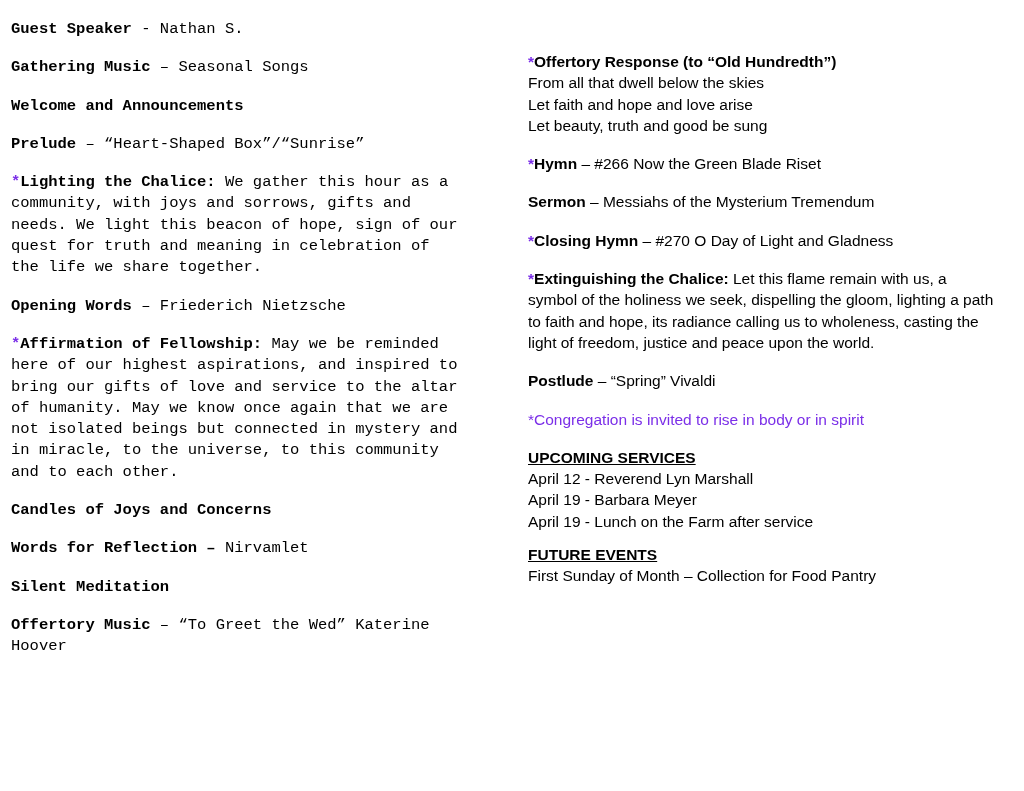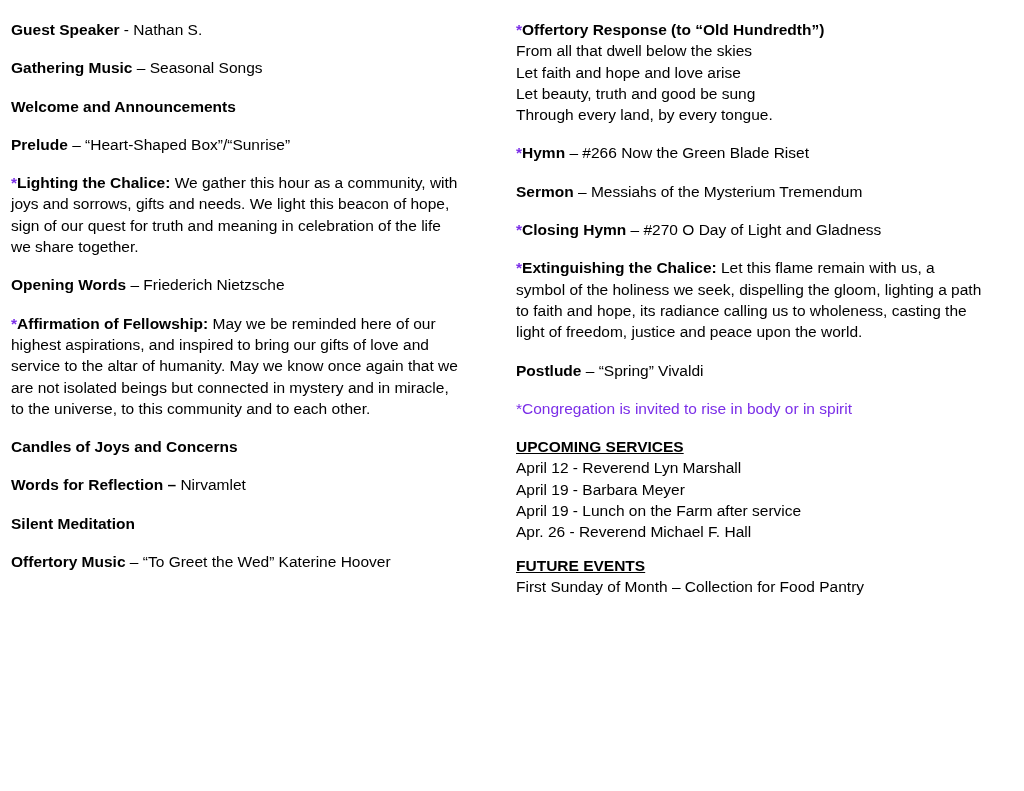--- a/index.html
+++ b/index.html
@@ -17,24 +17,26 @@
     color: #000000;
     overflow: hidden;
   }
   .col {
     position: absolute;
     top: 19px;
   }
   #left-col {
     left: 11px;
     width: 453px;
+    font-family: Liberation Mono, monospace;
   }
   #right-col {
-    left: 516px;
+    left: 528px;
     width: 471px;
+    margin-top: 32px;
   }
   .item {
     margin: 0 0 17px 0;
   }
   .item.compact {
     margin-bottom: 12px;
   }
   .bold {
     font-weight: bold;
   }
@@ -62,22 +64,22 @@
     <div class="item"><span class="bold">Prelude</span><span> – “Heart-Shaped Box”/“Sunrise”</span></div>
     <div class="item"><span class="star">*</span><span class="bold">Lighting the Chalice:</span><span> We gather this hour as a community, with joys and sorrows, gifts and needs. We light this beacon of hope, sign of our quest for truth and meaning in celebration of the life we share together.</span></div>
     <div class="item"><span class="bold">Opening Words</span><span> – Friederich Nietzsche</span></div>
     <div class="item"><span class="star">*</span><span class="bold">Affirmation of Fellowship:</span><span> May we be reminded here of our highest aspirations, and inspired to bring our gifts of love and service to the altar of humanity. May we know once again that we are not isolated beings but connected in mystery and in miracle, to the universe, to this community and to each other.</span></div>
     <div class="item"><span class="bold">Candles of Joys and Concerns</span></div>
     <div class="item"><span class="bold">Words for Reflection –</span><span> Nirvamlet</span></div>
     <div class="item"><span class="bold">Silent Meditation</span></div>
     <div class="item"><span class="bold">Offertory Music</span><span> – “To Greet the Wed” Katerine Hoover</span></div>
   </div>
 <div class="col" id="right-col">
-    <div class="item"><span class="star">*</span><span class="bold">Offertory Response (to “Old Hundredth”)</span><div class="line">From all that dwell below the skies</div><div class="line">Let faith and hope and love arise</div><div class="line">Let beauty, truth and good be sung</div><div class="line">Through every land, by every tongue.</div></div>
+    <div class="item"><span class="star">*</span><span class="bold">Offertory Response (to “Old Hundredth”)</span><div class="line">From all that dwell below the skies</div><div class="line">Let faith and hope and love arise</div><div class="line">Let beauty, truth and good be sung</div></div>
     <div class="item"><span class="star">*</span><span class="bold">Hymn</span><span> – #266 Now the Green Blade Riset</span></div>
     <div class="item"><span class="bold">Sermon</span><span> – Messiahs of the Mysterium Tremendum</span></div>
     <div class="item"><span class="star">*</span><span class="bold">Closing Hymn</span><span> – #270 O Day of Light and Gladness</span></div>
     <div class="item"><span class="star">*</span><span class="bold">Extinguishing the Chalice:</span><span> Let this flame remain with us, a symbol of the holiness we seek, dispelling the gloom, lighting a path to faith and hope, its radiance calling us to wholeness, casting the light of freedom, justice and peace upon the world.</span></div>
     <div class="item"><span class="bold">Postlude</span><span> – “Spring” Vivaldi</span></div>
     <div class="item"><span class="purple">*Congregation is invited to rise in body or in spirit</span></div>
-    <div class="item compact"><span class="bold underline">UPCOMING SERVICES</span><div class="line">April 12 - Reverend Lyn Marshall</div><div class="line">April 19 - Barbara Meyer</div><div class="line">April 19 - Lunch on the Farm after service</div><div class="line">Apr. 26 - Reverend Michael F. Hall</div></div>
+    <div class="item compact"><span class="bold underline">UPCOMING SERVICES</span><div class="line">April 12 - Reverend Lyn Marshall</div><div class="line">April 19 - Barbara Meyer</div><div class="line">April 19 - Lunch on the Farm after service</div></div>
     <div class="item"><span class="bold underline">FUTURE EVENTS</span><div class="line">First Sunday of Month – Collection for Food Pantry</div></div>
   </div>
 
 </body></html>

